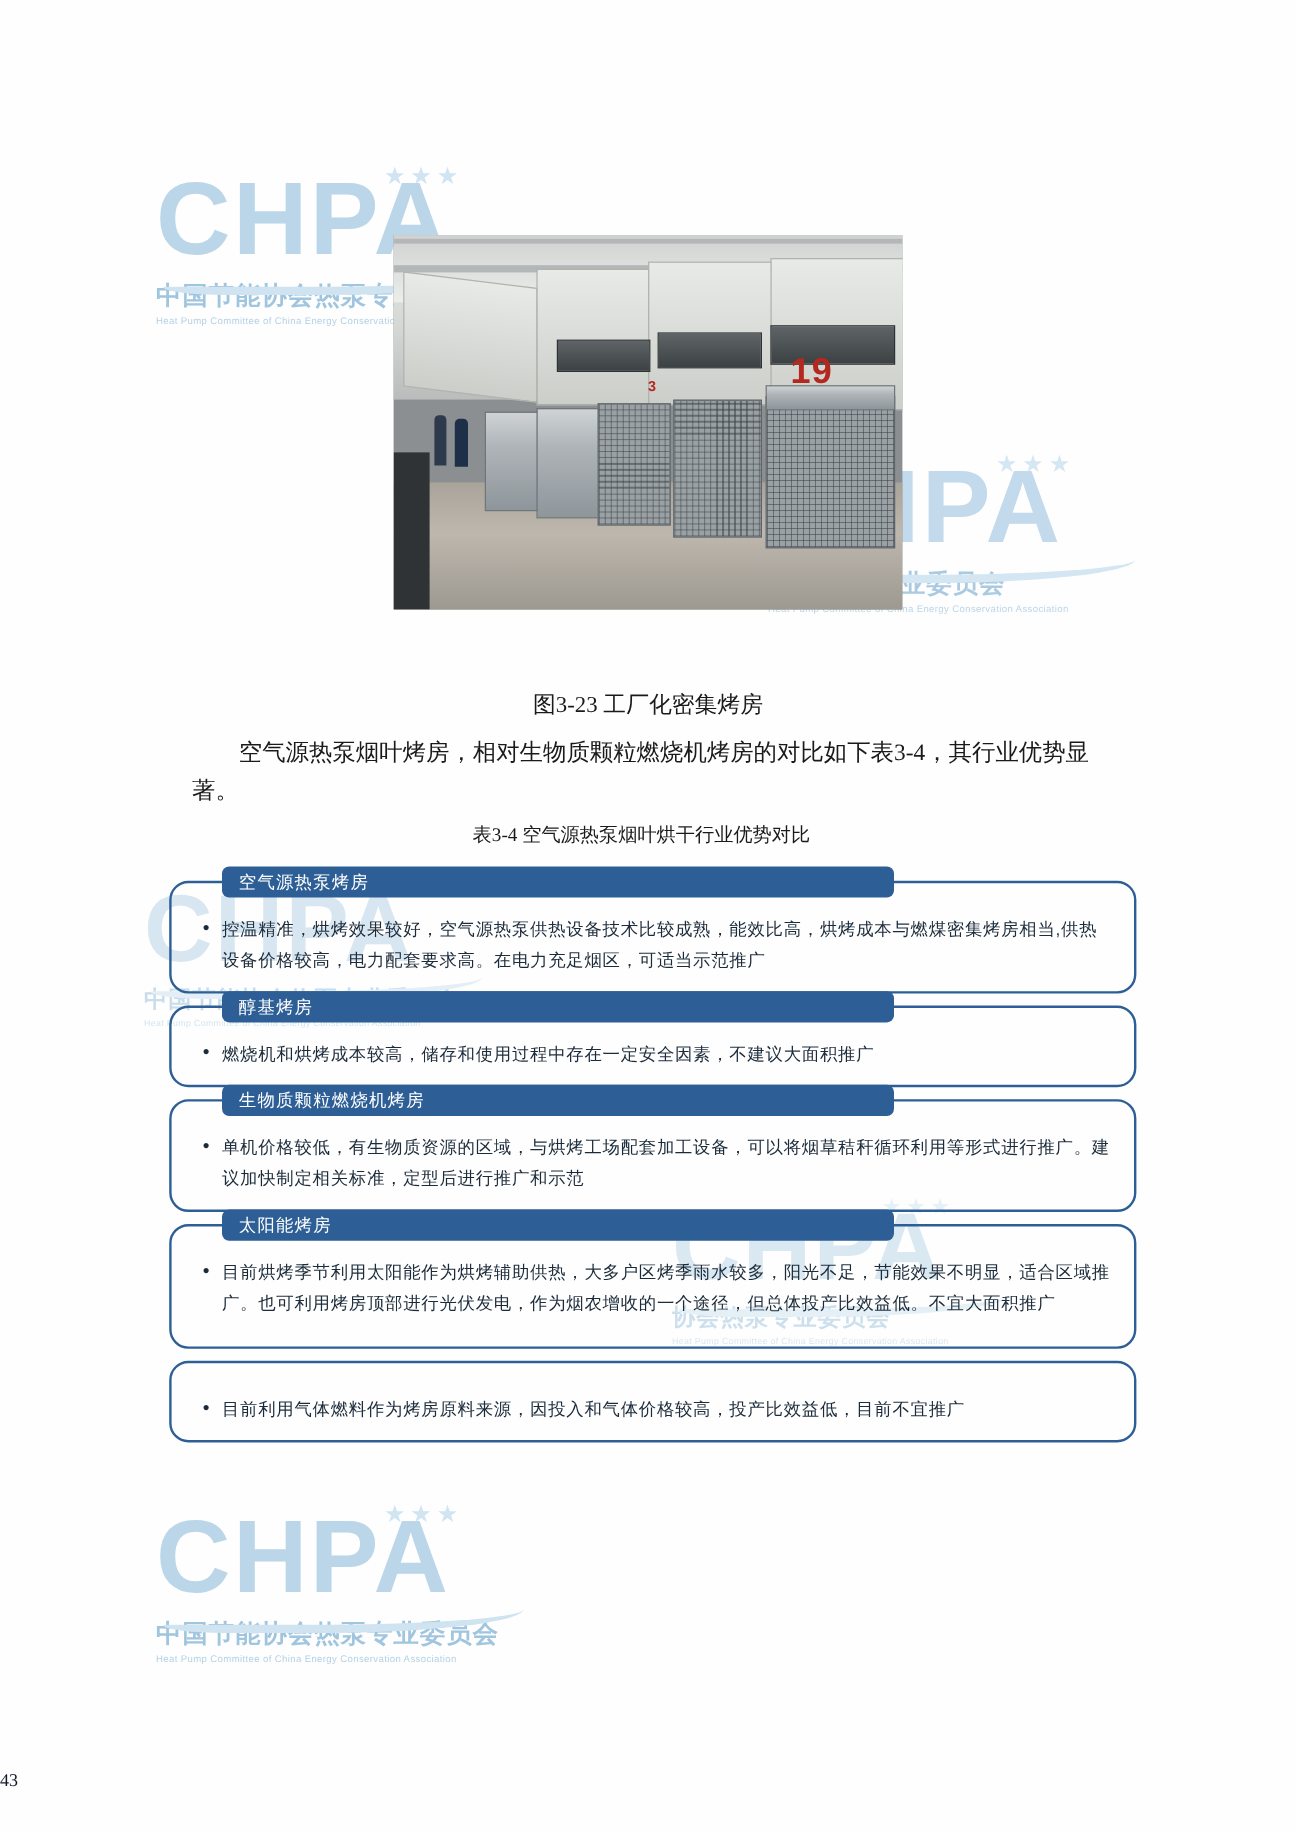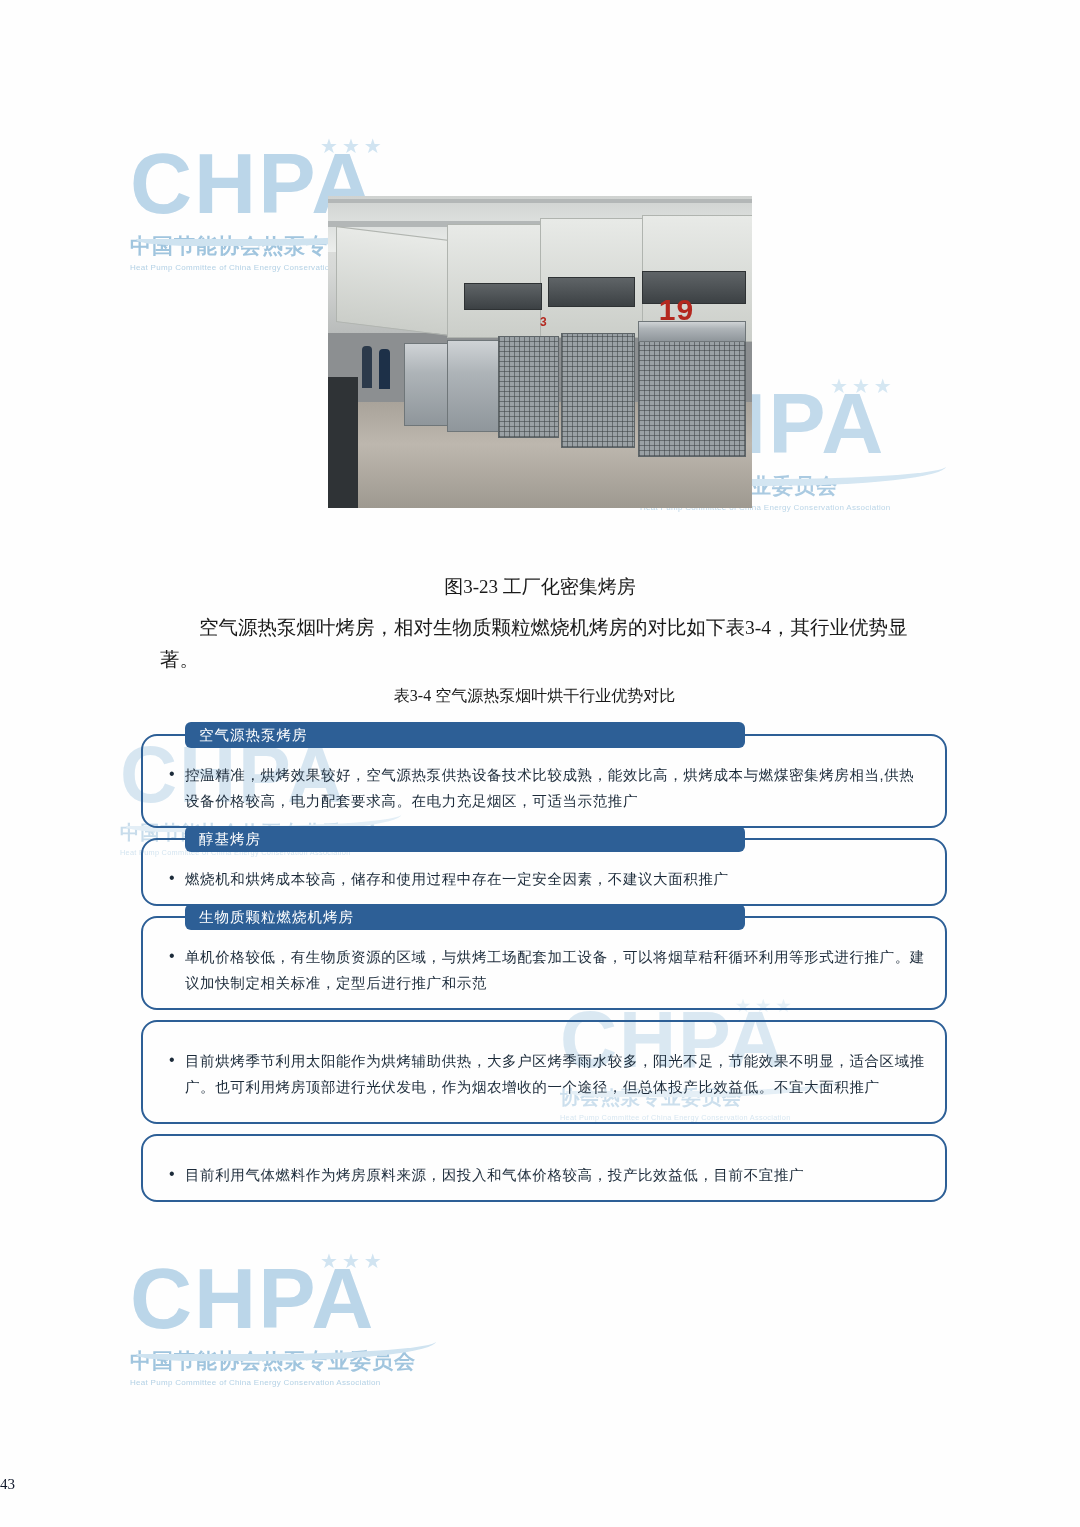--- a/index.html
+++ b/index.html
@@ -346,20 +346,23 @@
     </div>
 
     <div class="block" style="min-height:78px;">
       <div class="head">
         <span>生物质颗粒燃烧机烤房</span>
       </div>
       <div class="body">单机价格较低，有生物质资源的区域，与烘烤工场配套加工设备，可以将烟草秸秆循环利用等形式进行推广。建议加快制定相关标准，定型后进行推广和示范</div>
     </div>
 
     <div class="block" style="min-height:104px;">
+      <div class="head">
+        <span>太阳能烤房</span>
+      </div>
       <div class="body">目前烘烤季节利用太阳能作为烘烤辅助供热，大多户区烤季雨水较多，阳光不足，节能效果不明显，适合区域推广。也可利用烤房顶部进行光伏发电，作为烟农增收的一个途径，但总体投产比效益低。不宜大面积推广</div>
     </div>
 
     <div class="block" style="min-height:52px;">
       <div class="body">目前利用气体燃料作为烤房原料来源，因投入和气体价格较高，投产比效益低，目前不宜推广</div>
     </div>
 
   </div>
 
   <div class="wm" id="wm-bottom">

